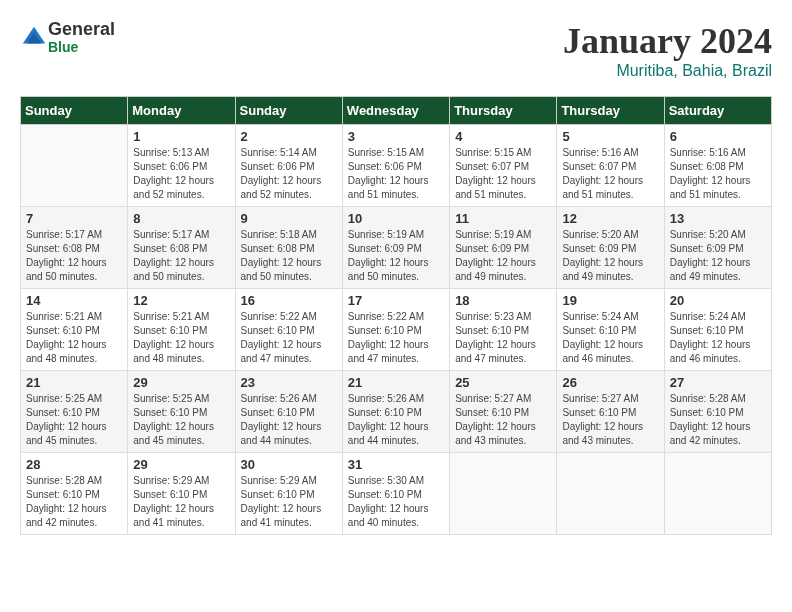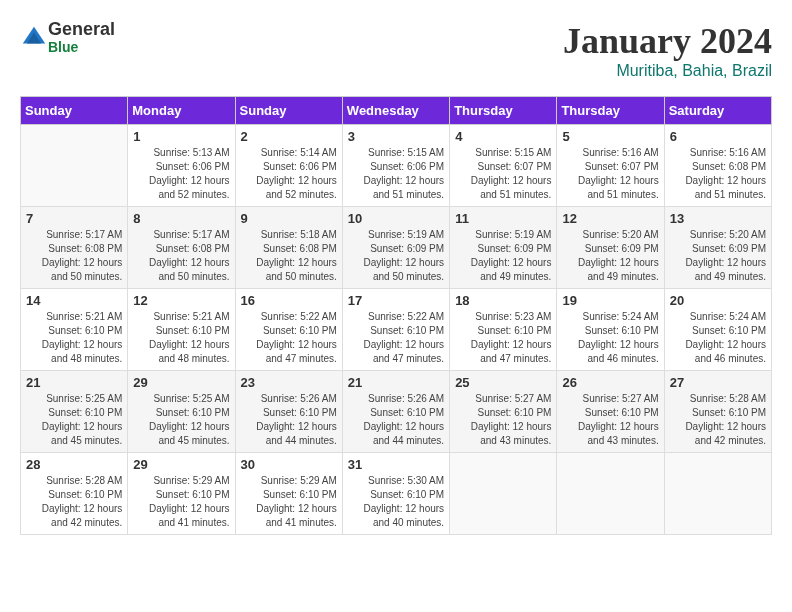--- a/index.html
+++ b/index.html
@@ -51,21 +51,21 @@
     .location {
       font-size: 16px;
       color: #0f766e;
     }
     table {
       width: 100%;
       border-collapse: collapse;
       table-layout: fixed;
     }
     th {
-      background: #6d28d9;
+      background: #14532d;
       color: #fff;
       font-size: 13px;
       font-weight: bold;
       padding: 6px 4px;
       text-align: left;
       border: 1px solid #ccc;
     }
     td {
       vertical-align: top;
       border: 1px solid #ddd;
@@ -82,21 +82,20 @@
       font-size: 13px;
       font-weight: bold;
       color: #333;
       display: block;
       margin-bottom: 2px;
     }
     .day-info {
       font-size: 10px;
       color: #444;
       line-height: 1.4;
-      text-align: right;
     }
     tr:nth-child(even) td {
       background: #f5f5f5;
     }
     tr:nth-child(even) td.empty {
       background: #f0f0f0;
     }
   </style>
 </head>
 <body>

